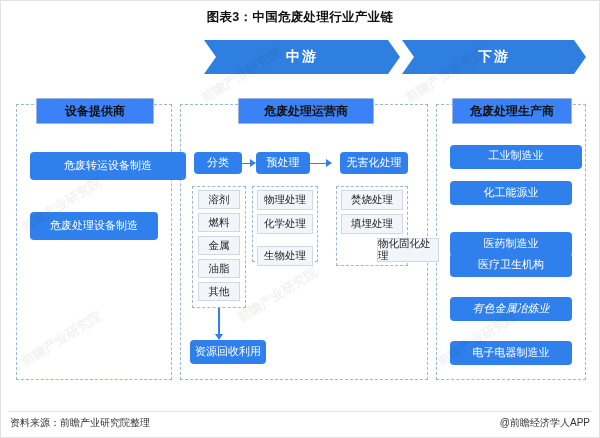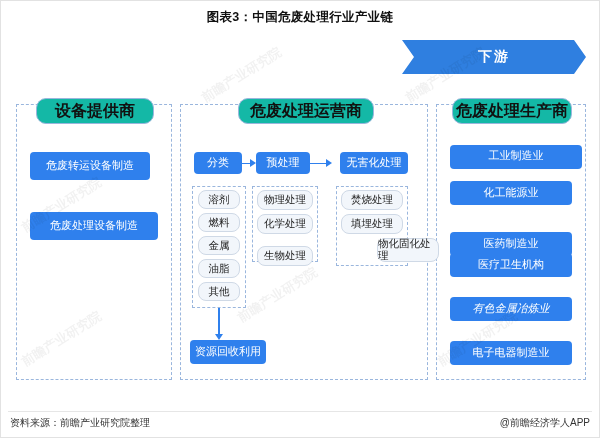--- a/index.html
+++ b/index.html
@@ -47,26 +47,26 @@
     position:absolute;
     border:1px dashed #9ab6dd;
     box-sizing:border-box;
     background:transparent;
   }
   .col.c1{left:16px;top:104px;width:156px;height:276px;}
   .col.c2{left:180px;top:104px;width:248px;height:276px;}
   .col.c3{left:436px;top:104px;width:150px;height:276px;}
   .colhead{
     position:absolute;
-    background:#14b8a6;
+    background:#3b82f6;
     border:1px solid #9ab6dd;
-    border-radius:10px;
+    border-radius:1px;
     height:24px;
     display:flex;align-items:center;justify-content:center;
-    font-size:16px;font-weight:bold;color:#111;
+    font-size:12px;font-weight:bold;color:#111;
     white-space:nowrap;
     z-index:3;
   }
   .colhead.h1{left:36px;top:98px;width:116px;}
   .colhead.h2{left:238px;top:98px;width:134px;}
   .colhead.h3{left:452px;top:98px;width:118px;}
   
   .box{
     position:absolute;
     background:#2f80ed;
@@ -77,21 +77,21 @@
     font-size:11px;
     line-height:1.2;
     box-sizing:border-box;
     padding:2px 3px;
   }
   
   .lbox{
     position:absolute;
     background:#f2f6fb;
     border:1px solid #cfd9e6;
-    border-radius:8px;
+    border-radius:0;
     color:#222;
     font-size:10.5px;
     display:flex;align-items:center;justify-content:center;
     box-sizing:border-box;
   }
   
   .innerdash{
     position:absolute;
     border:1px dashed #9ab6dd;
     box-sizing:border-box;
@@ -128,34 +128,37 @@
   }
 </style>
 </head>
 <body>
 
 <div class="frame"></div>
 
 <div class="title">图表3：中国危废处理行业产业链</div>
 
 <div class="band">
+  <div class="seg s2">
+    <div class="lab">中游</div>
+  </div>
   <div class="seg s3">
     <div class="lab">下游</div>
   </div>
 </div>
 
 <div class="col c1"></div>
 <div class="col c2"></div>
 <div class="col c3"></div>
 
 <div class="colhead h1">设备提供商</div>
 <div class="colhead h2">危废处理运营商</div>
 <div class="colhead h3">危废处理生产商</div>
 
-<div class="box" style="left:30px;top:152px;width:120px;height:28px;">危废转运设备制造</div>
+<div class="box" style="left:30px;top:152px;width:156px;height:28px;">危废转运设备制造</div>
 <div class="box" style="left:30px;top:212px;width:128px;height:28px;">危废处理设备制造</div>
 
 <div class="box" style="left:194px;top:152px;width:48px;height:22px;">分类</div>
 <div class="box" style="left:256px;top:152px;width:54px;height:22px;">预处理</div>
 <div class="box" style="left:340px;top:152px;width:68px;height:22px;">无害化处理</div>
 
 <div class="ln" style="left:242px;top:162.5px;width:8px;height:1.5px;"></div>
 <div class="arw r" style="left:250px;top:159px;"></div>
 <div class="ln" style="left:310px;top:162.5px;width:16px;height:1.5px;"></div>
 <div class="arw r" style="left:326px;top:159px;"></div>

